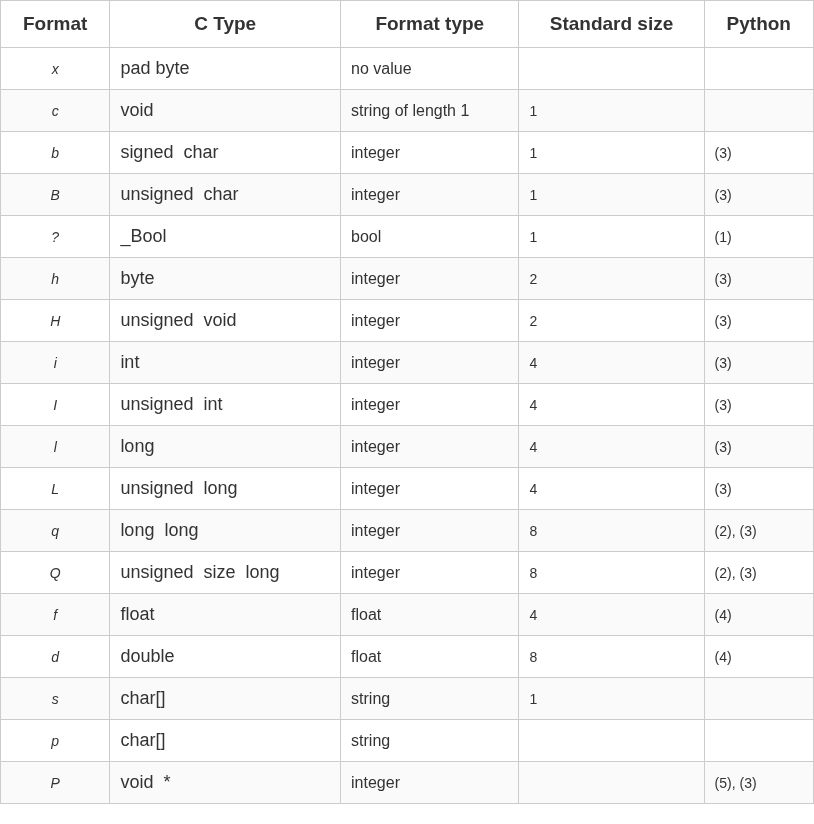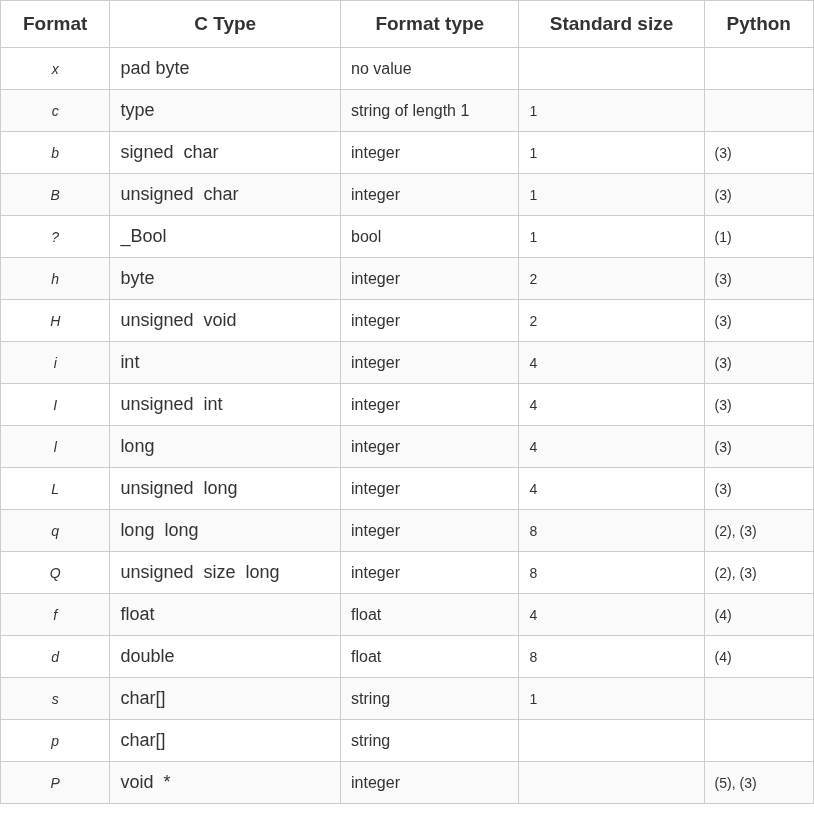--- a/index.html
+++ b/index.html
@@ -92,21 +92,21 @@
     <tbody id="table-body">
     <tr>
           <td class="format-col">x</td>
           <td class="ctype-col">pad byte</td>
           <td class="python-col">no value</td>
           <td class="size-col"></td>
           <td class="notes-col"></td>
         </tr>
         <tr>
           <td class="format-col">c</td>
-          <td class="ctype-col">type</td>
+          <td class="ctype-col">void</td>
           <td class="python-col">string of length 1</td>
           <td class="size-col">1</td>
           <td class="notes-col"></td>
         </tr>
         <tr>
           <td class="format-col">b</td>
           <td class="ctype-col">signed  char</td>
           <td class="python-col">integer</td>
           <td class="size-col">1</td>
           <td class="notes-col">(3)</td>

